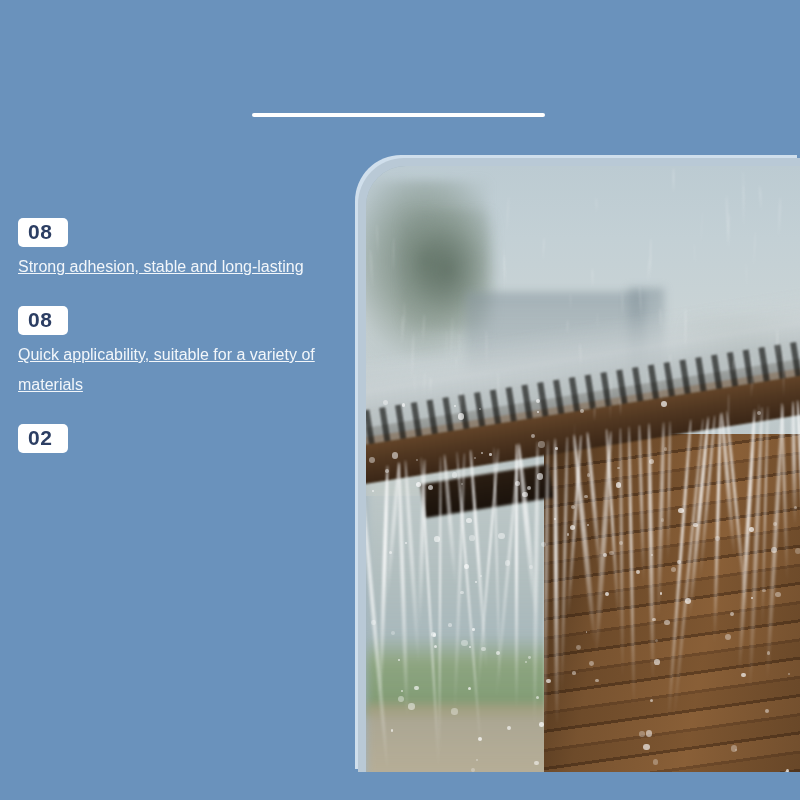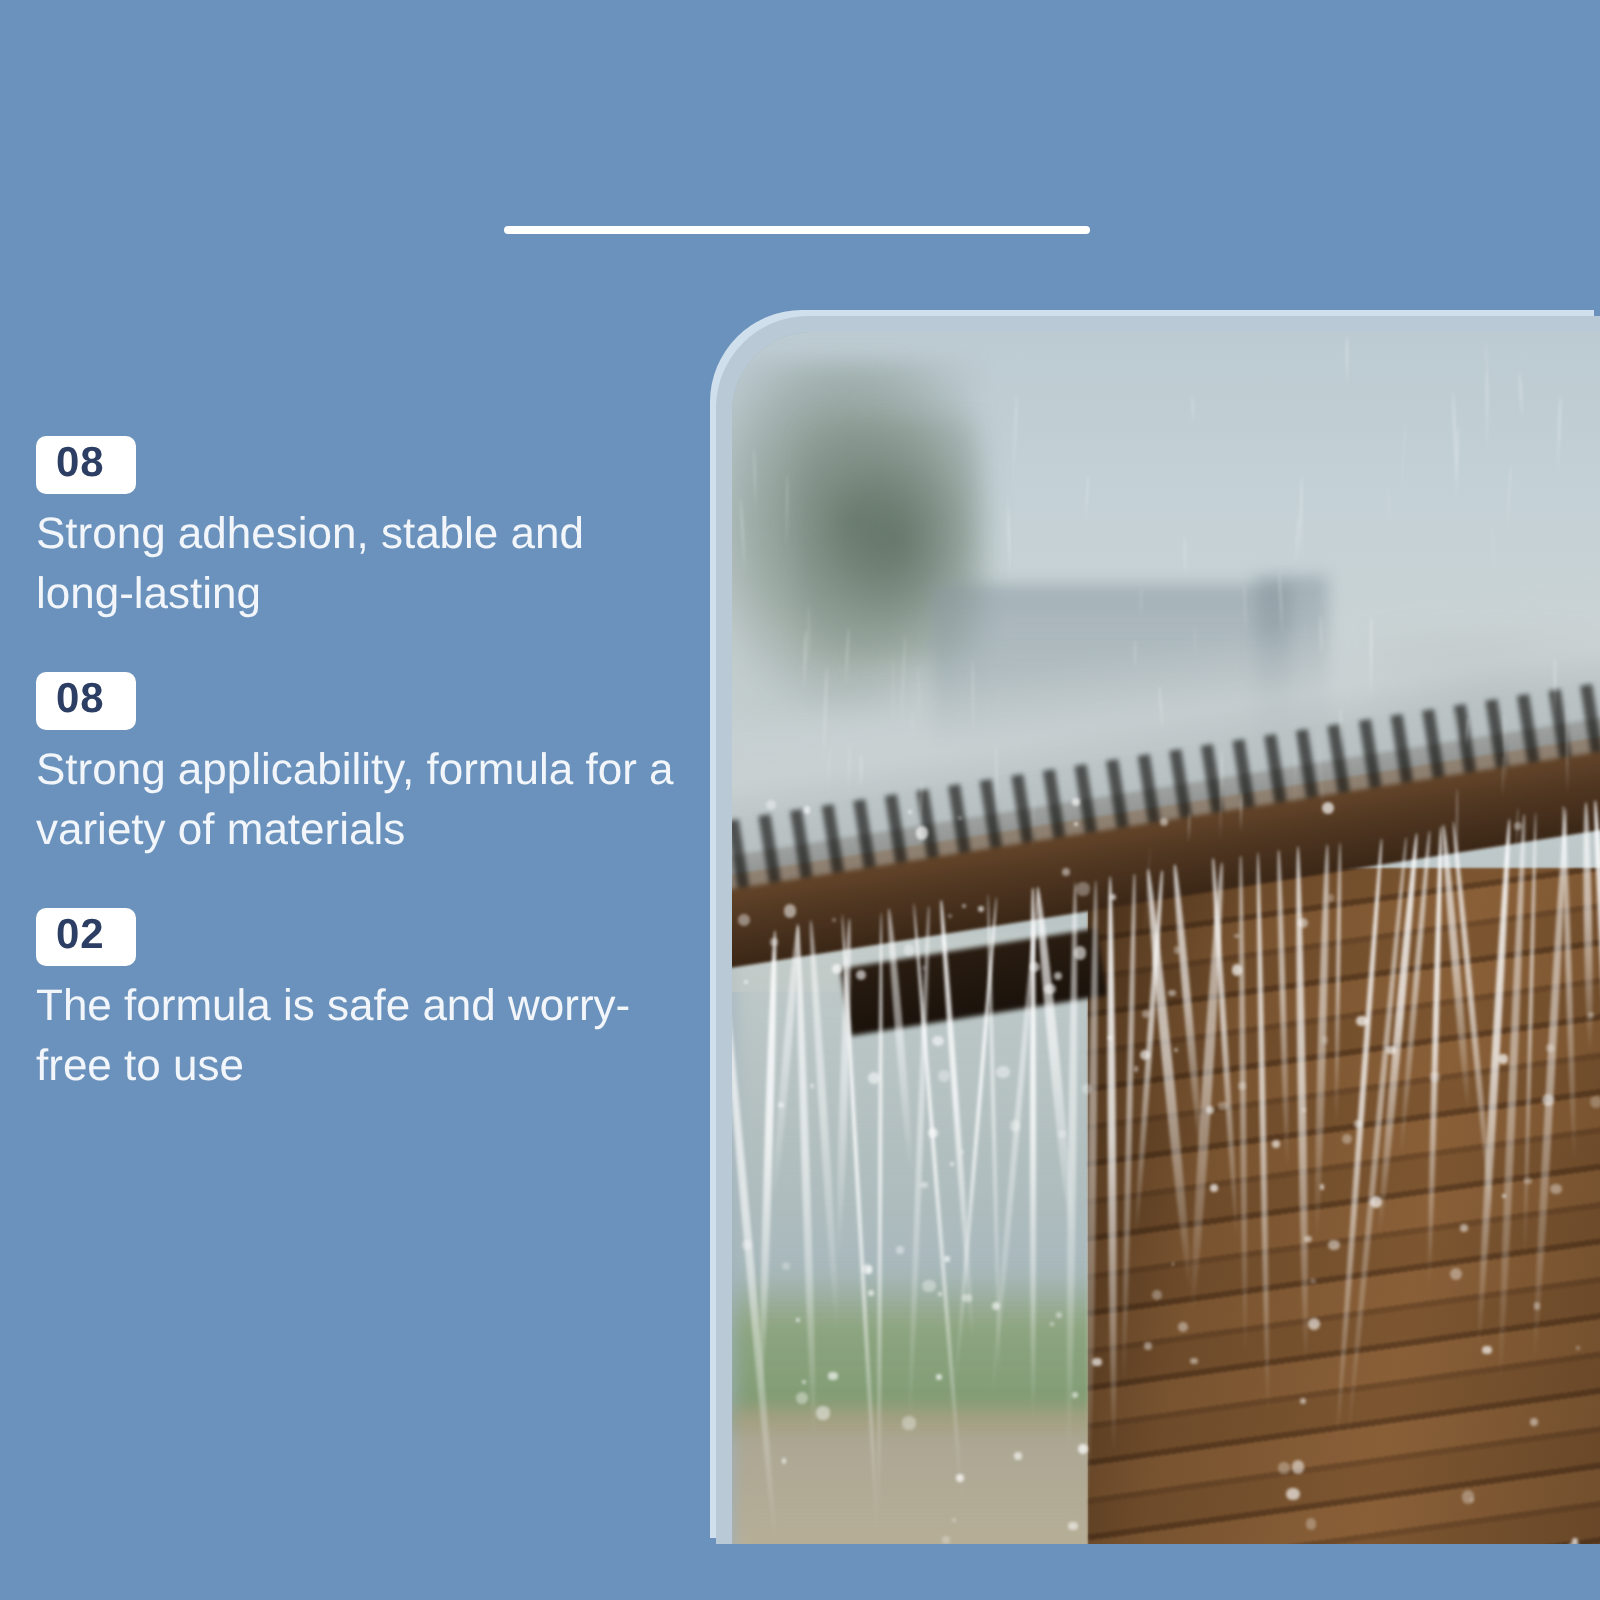--- a/index.html
+++ b/index.html
@@ -296,23 +296,24 @@
     color: #2c3e63;
     font-size: 21px;
     font-weight: bold;
     line-height: 24px;
     letter-spacing: 0.5px;
   }
   .feature-text {
     display: block;
     margin-top: 5px;
     color: #f2f6fa;
-    font-size: 22px;
+    font-size: 16px;
     line-height: 30px;
     max-width: 325px;
+    text-decoration: underline;
   }
 </style>
 </head>
 <body>
 
 <div id="poster">
 
   <div id="title-divider"></div>
 
   <div id="photo-panel">
@@ -575,22 +576,21 @@
   <div id="feature-list">
 
     <div class="feature-item">
       <span class="feature-badge">08</span>
       <span class="feature-text">Strong adhesion, stable and long-lasting</span>
     </div>
 
 
     <div class="feature-item">
       <span class="feature-badge">08</span>
-      <span class="feature-text">Strong applicability, formula for a variety of materials</span>
+      <span class="feature-text">Quick applicability, suitable for a variety of materials</span>
     </div>
 
     <div class="feature-item">
       <span class="feature-badge">02</span>
-      <span class="feature-text">The formula is safe and worry-free to use</span>
     </div>
 
   </div>
 </div>
 
 </body></html>

